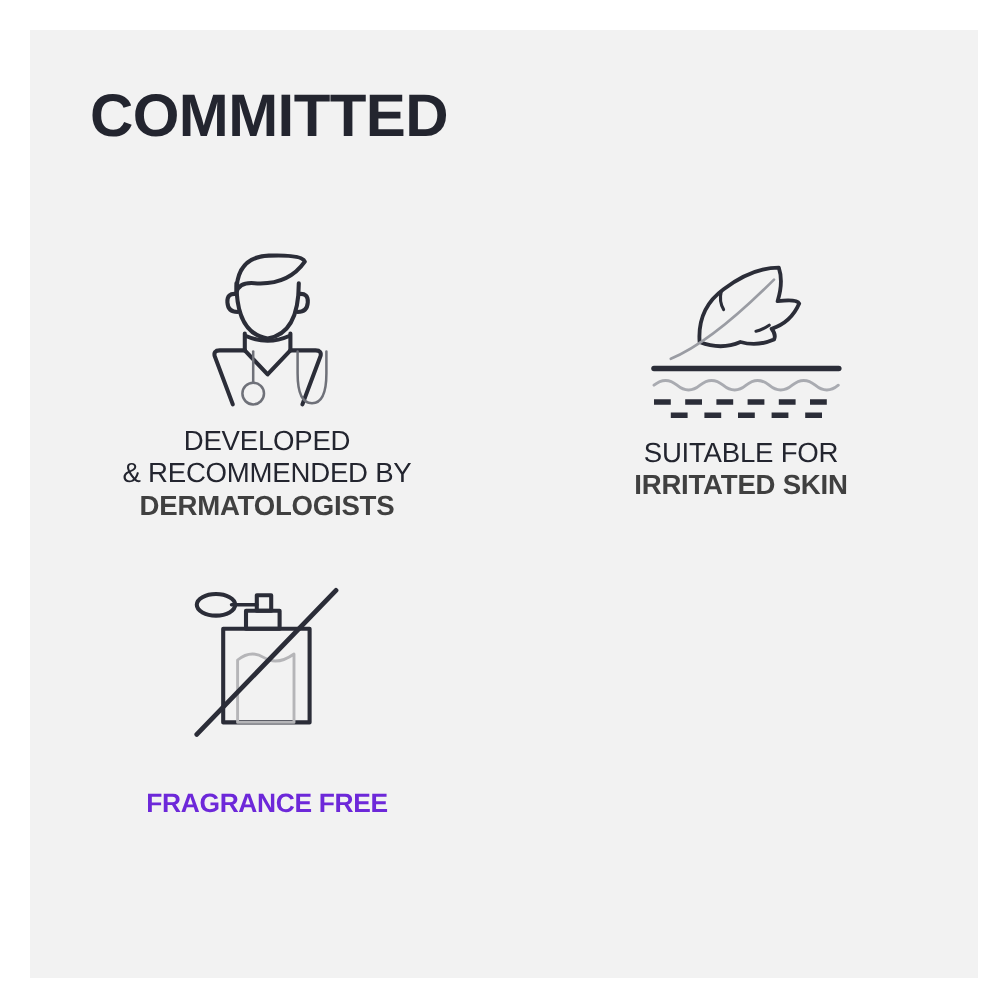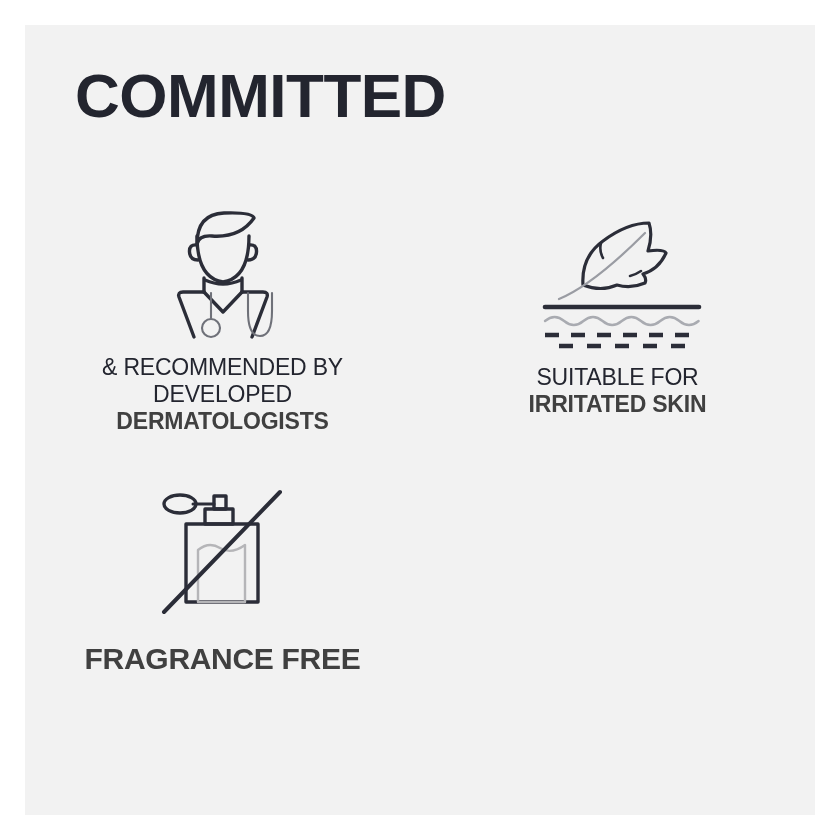--- a/index.html
+++ b/index.html
@@ -36,21 +36,21 @@
 
   
   #headline {
     position: absolute;
     left: 50px;
     top: 45px;
     width: 700px;
     color: #23252f;
     font-family: "Liberation Sans", sans-serif;
     font-weight: bold;
-    font-size: 62px;
+    font-size: 50px;
     line-height: 52px;
     letter-spacing: -0.5px;
     text-transform: uppercase;
   }
   #headline .hl-line { display: block; white-space: nowrap; }
 
   
   #grid {
     position: absolute;
     left: 0;
@@ -91,25 +91,25 @@
     white-space: nowrap;
   }
   .caption .accent {
     display: block;
     font-weight: bold;
     color: #404040;
     white-space: nowrap;
   }
 
   .caption-solo {
-    margin-top: 20px;
-    font-size: 30px;
+    margin-top: 31px;
+    font-size: 22px;
     line-height: 28px;
     font-weight: bold;
-    color: #404040;
+    color: #6d28d9;
     letter-spacing: -0.3px;
     text-transform: uppercase;
     white-space: nowrap;
   }
 
   svg { display: block; overflow: visible; }
 </style>
 </head>
 <body>
 
@@ -142,22 +142,22 @@
             <path d="M49 44 Q49 14 76 13 Q104 12 106 18 Q92 38 64 36 Q51 35 49 44 Z"></path>
 
             <g stroke="#6f7179" stroke-width="2.1" fill="none">
               <path d="M63 93 L63 118"></path>
               <circle cx="63" cy="128" r="9"></circle>
               <path d="M100 93 L100 111 Q100 136 112 136 Q124 136 124 111 L124 93"></path>
             </g>
           </svg>
         </div>
         <div class="caption">
+          <span class="plain">DEVELOPED</span>
           <span class="plain">&amp; RECOMMENDED BY</span>
-          <span class="plain">DEVELOPED</span>
           <span class="accent">DERMATOLOGISTS</span>
         </div>
       </div>
 
       <div class="cell cell-1">
         <div class="icon-wrap">
           <svg width="190" height="135" viewBox="0 0 190 135" fill="none" stroke="#2b2d38" stroke-width="3.2" stroke-linecap="round" stroke-linejoin="round">
 
             <path d="M60 72 Q58 44 80 28 Q104 10 126 10 Q130 22 125 38 Q141 36 143 40
                      Q136 56 120 61 Q124 66 122 70 Q108 76 94 72 Q78 79 60 72 Z"></path>

